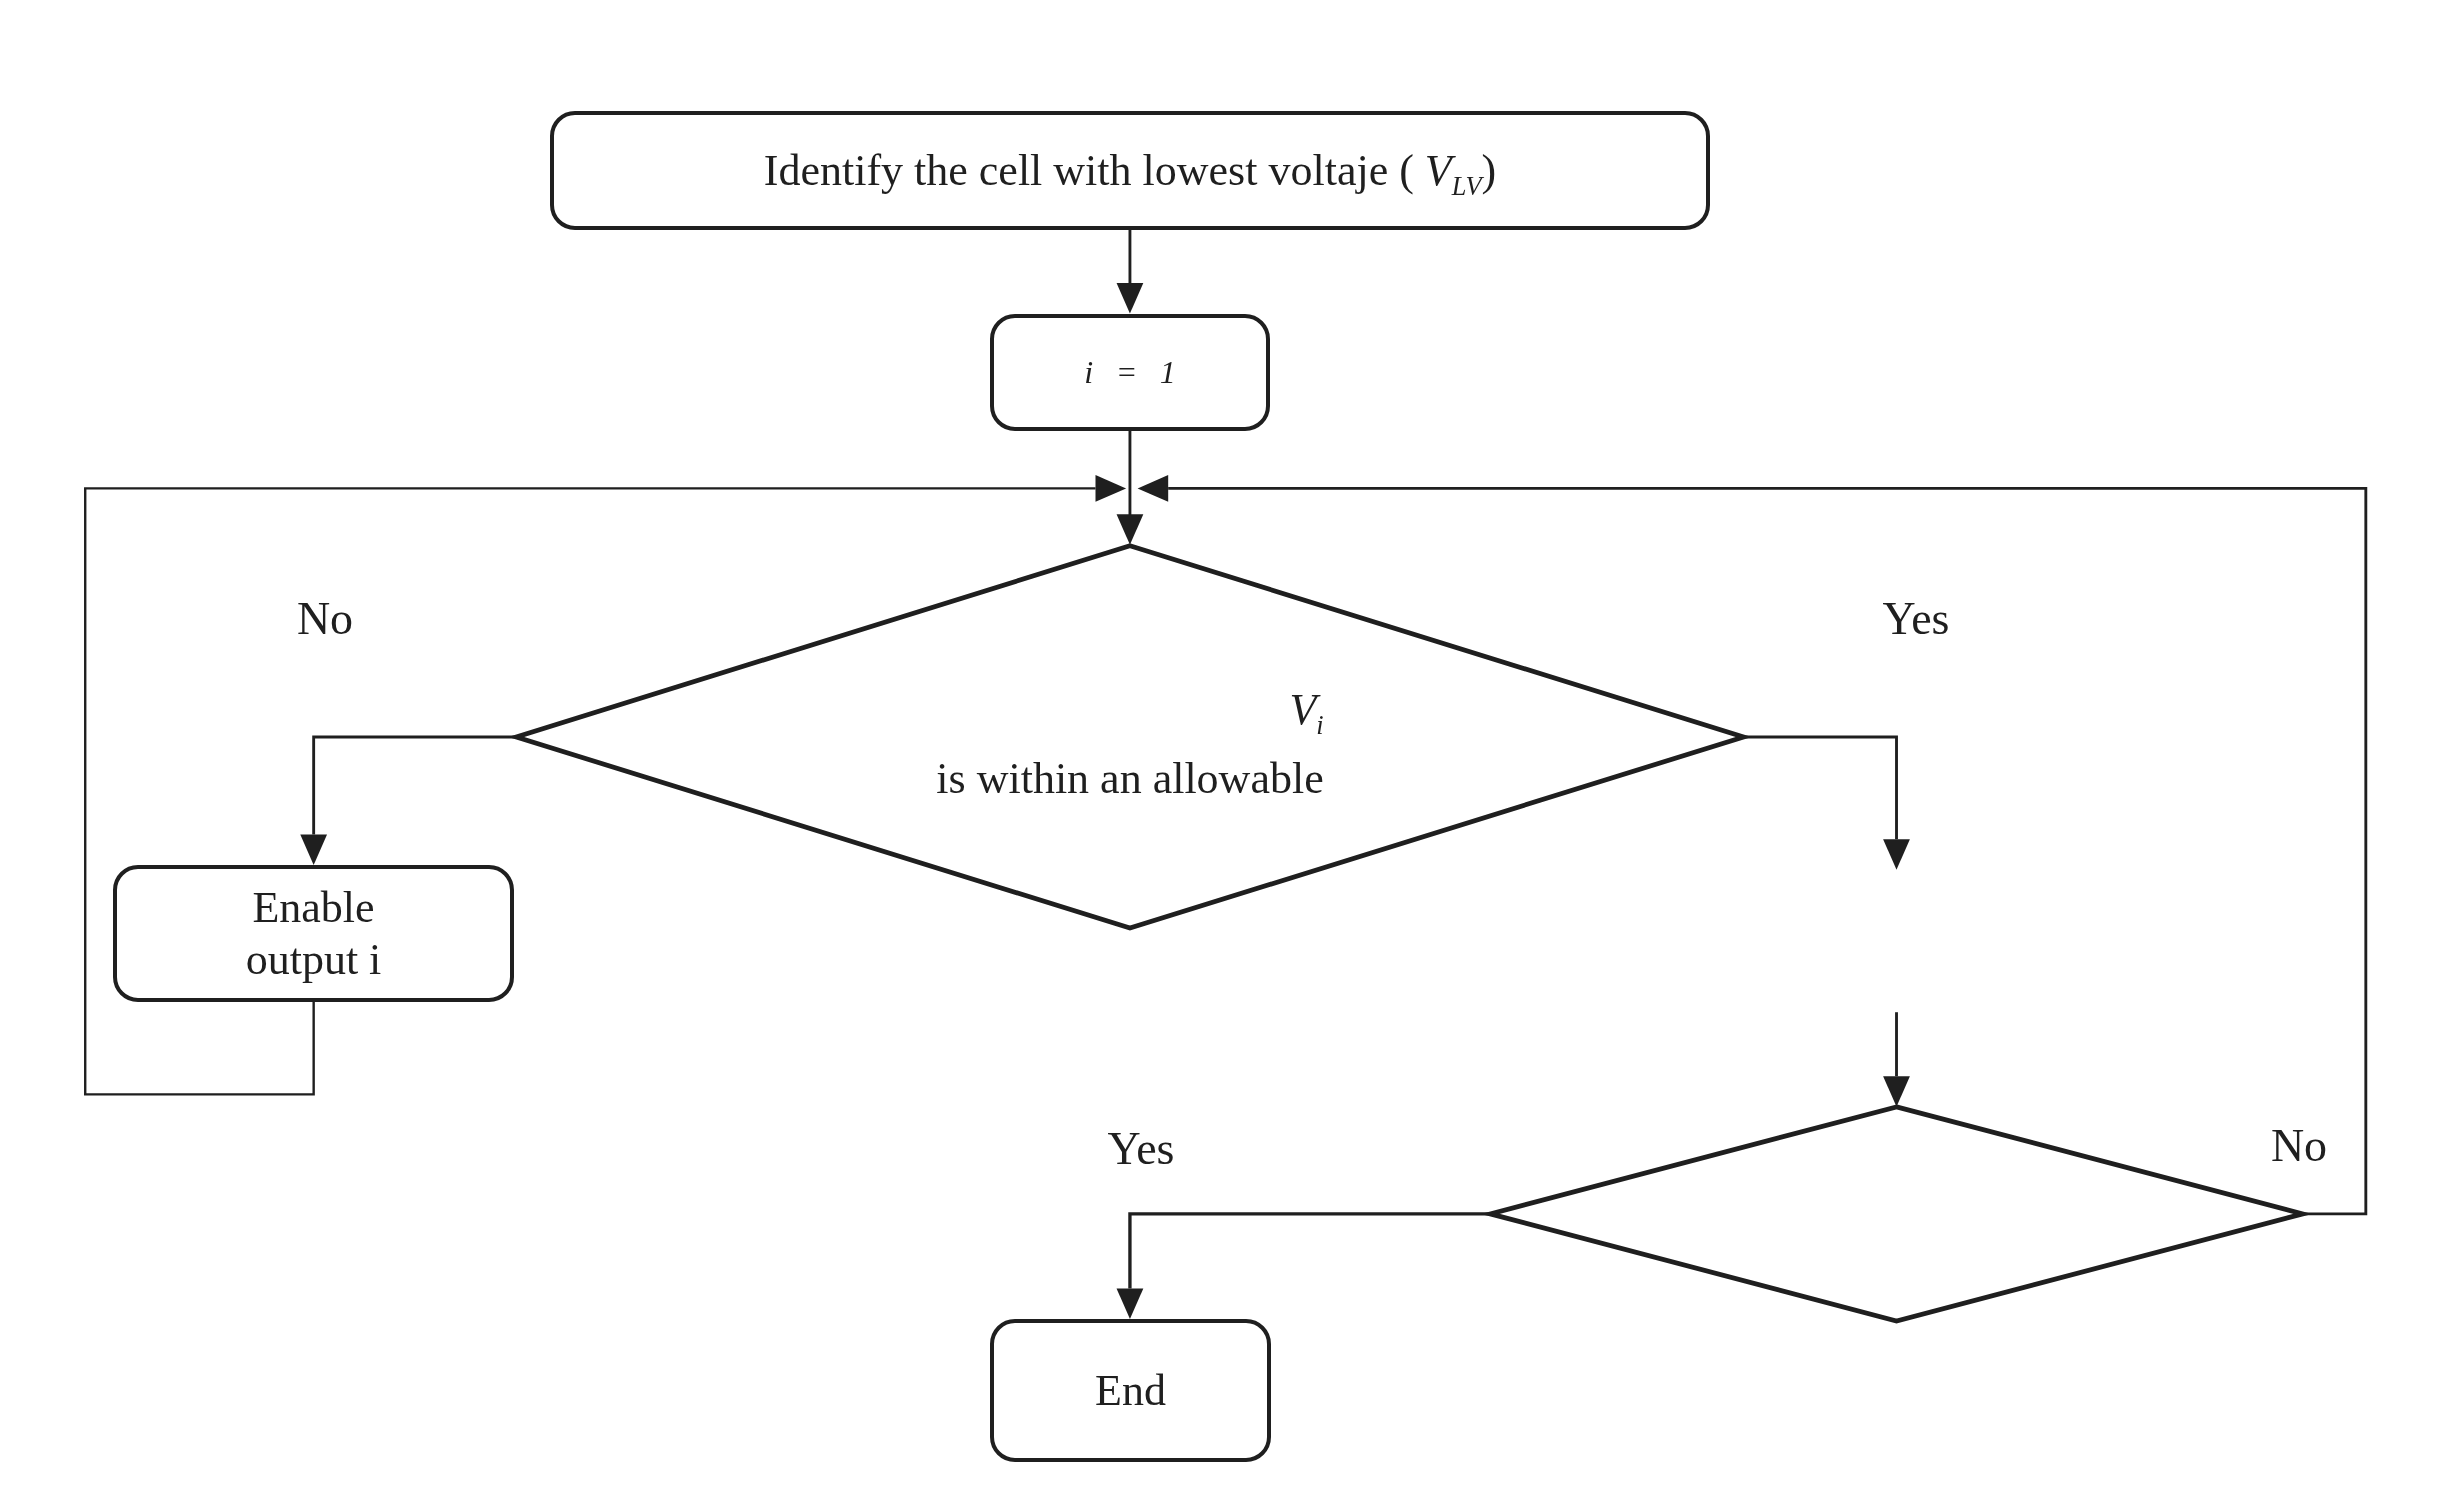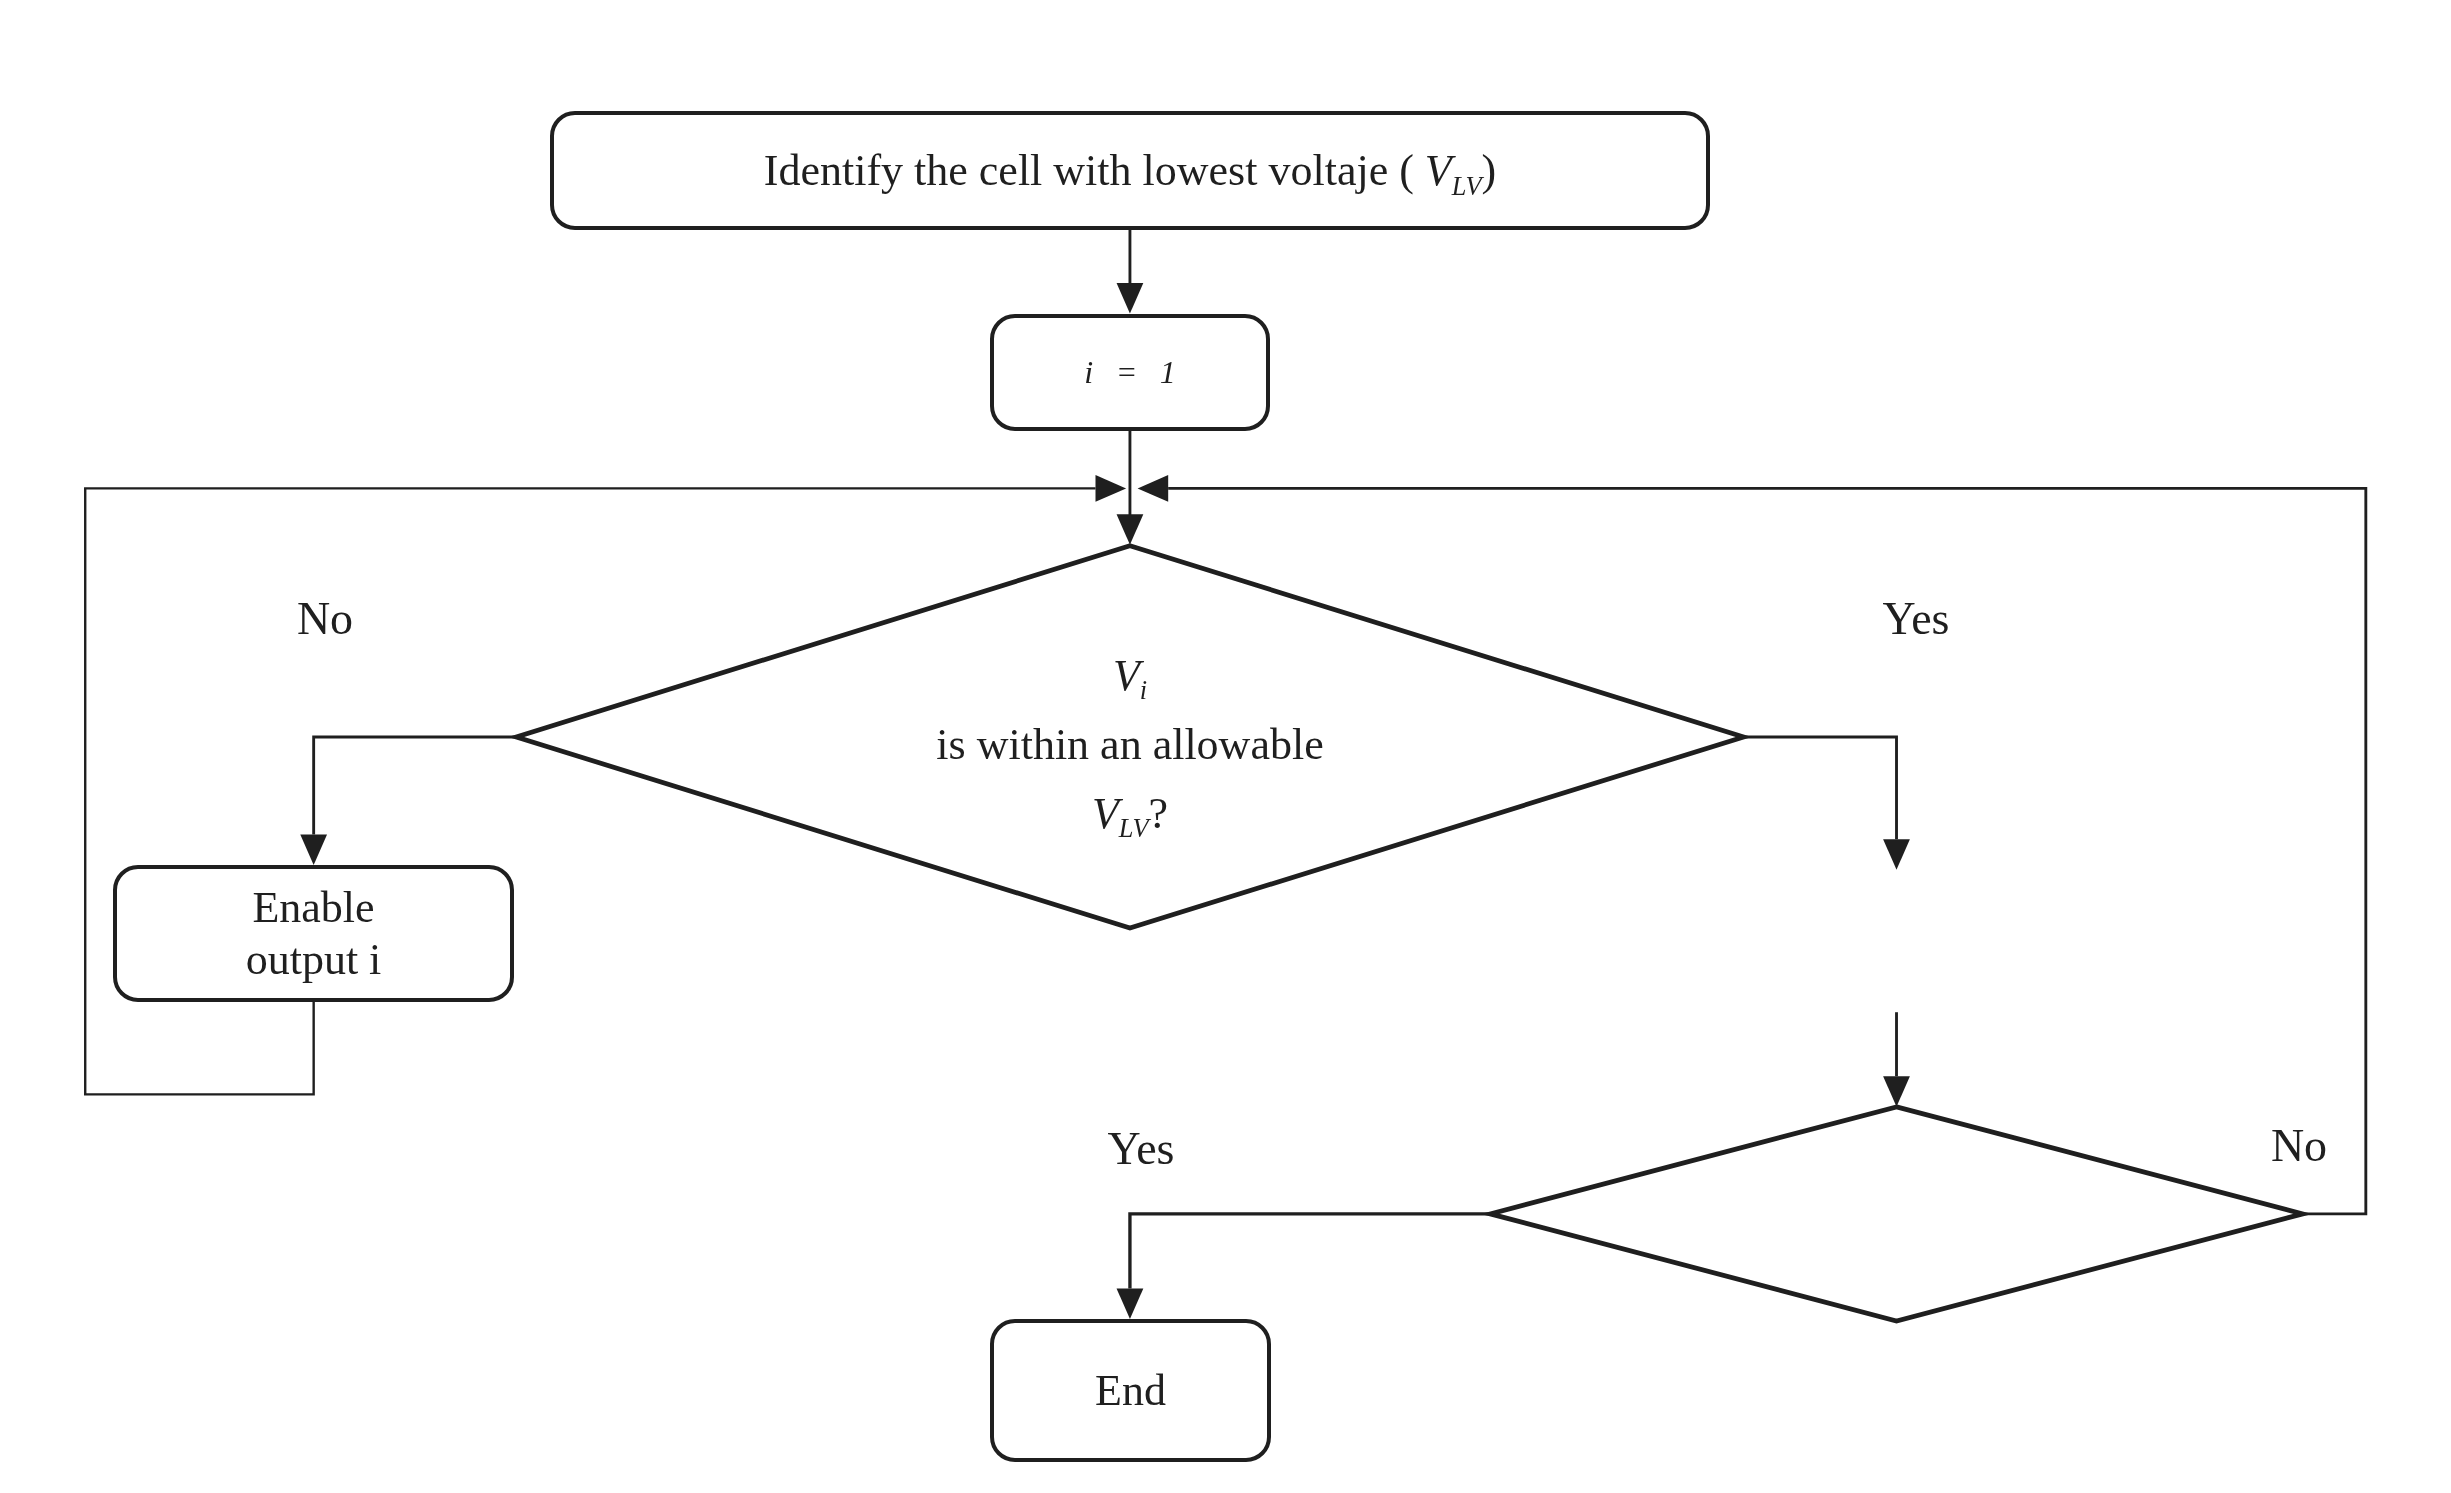--- a/index.html
+++ b/index.html
@@ -52,21 +52,21 @@
   }
   .mi { font-style: italic; }
   .sub {
     font-size: 0.6em;
     font-style: italic;
     line-height: 0;
   }
   .dtext {
     position: absolute;
     transform: translate(-50%, -50%);
-    text-align: center;
+    text-align: right;
     font-size: 44px;
     line-height: 69px;
     white-space: nowrap;
   }
   .dtext.d1 { left: 1130px; top: 744px; }
   .dtext.d2 { left: 1896px; top: 1216px; font-size: 46px; }
   .elabel {
     position: absolute;
     transform: translate(-50%, -50%);
     font-size: 46px;
@@ -121,21 +121,20 @@
     <div><span>Identify the cell with lowest voltaje ( </span><span class="mi">V</span><sub class="sub">LV</sub><span>)</span></div>
   </div>
 
   <div class="node init">
     <div class="math">i = 1</div>
   </div>
 
   <div class="dtext d1">
     <div><span class="mi">V</span><sub class="sub">i</sub></div>
     <div>is within an allowable</div>
-    <div><span class="mi">V</span><sub class="sub">LV</sub><span>?</span></div>
   </div>
 
   <div class="node enable">
     <div>Enable</div>
     <div>output i</div>
   </div>
 
 
 
   <div class="node end">

